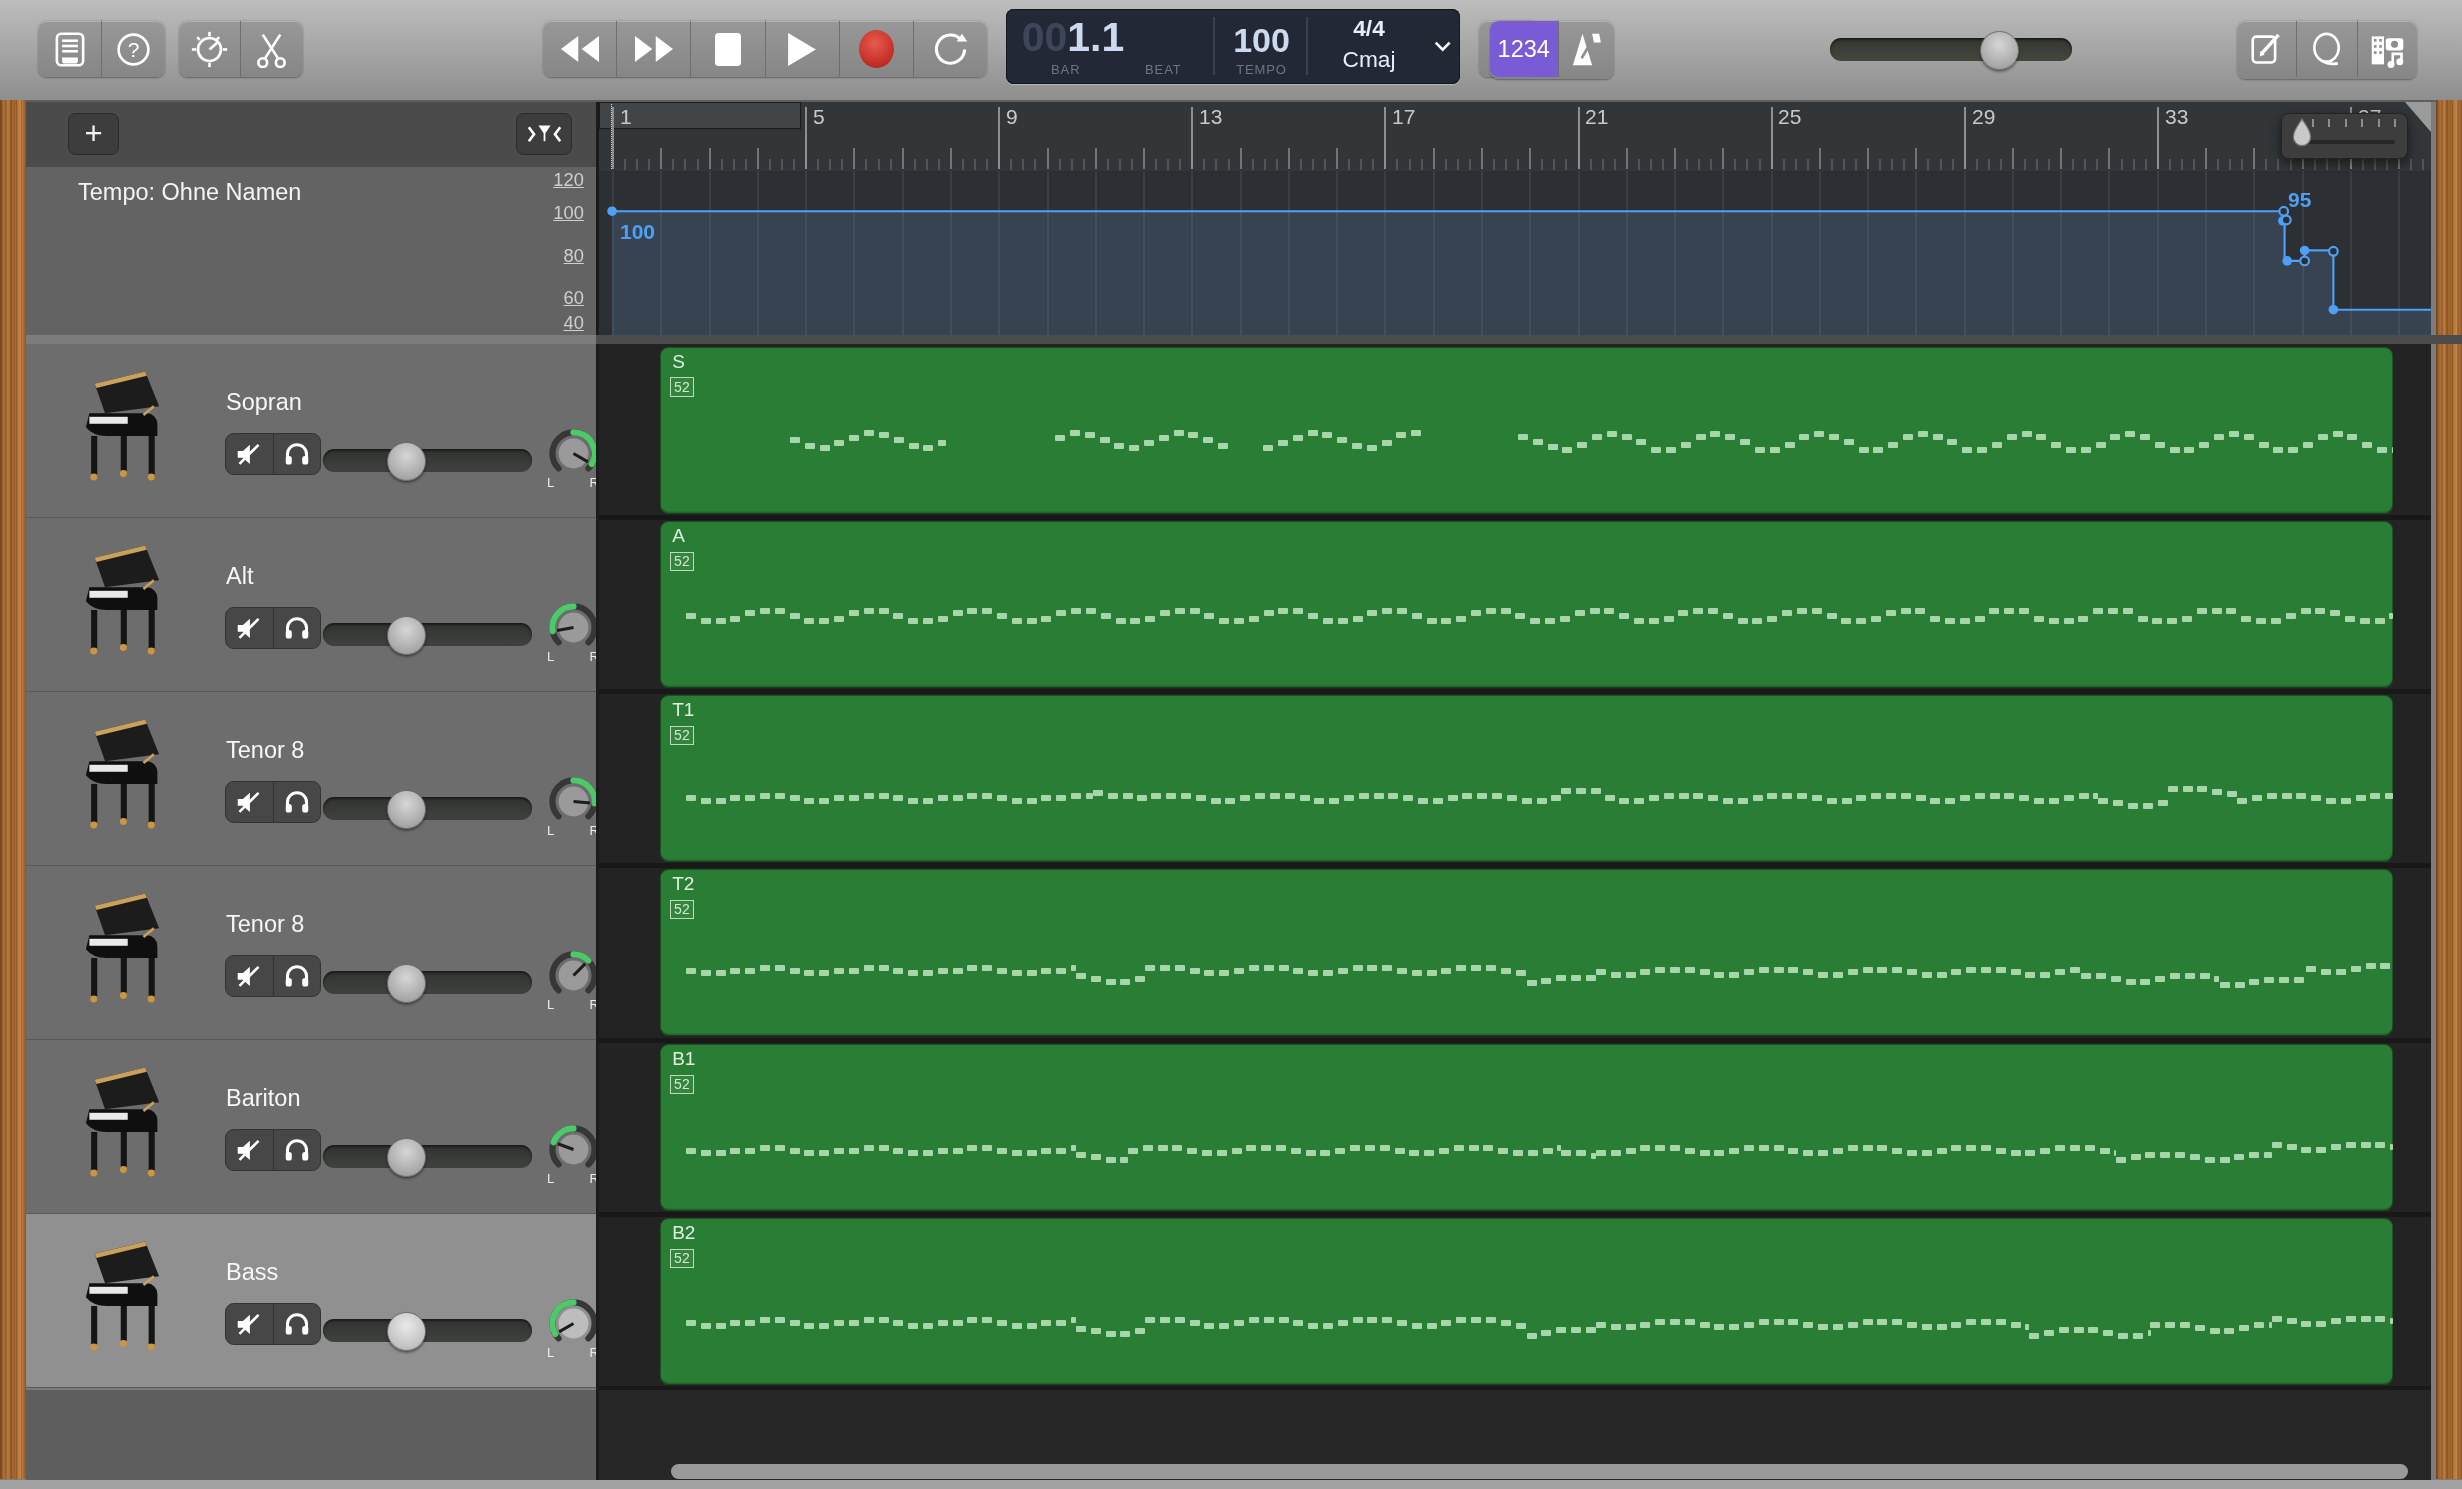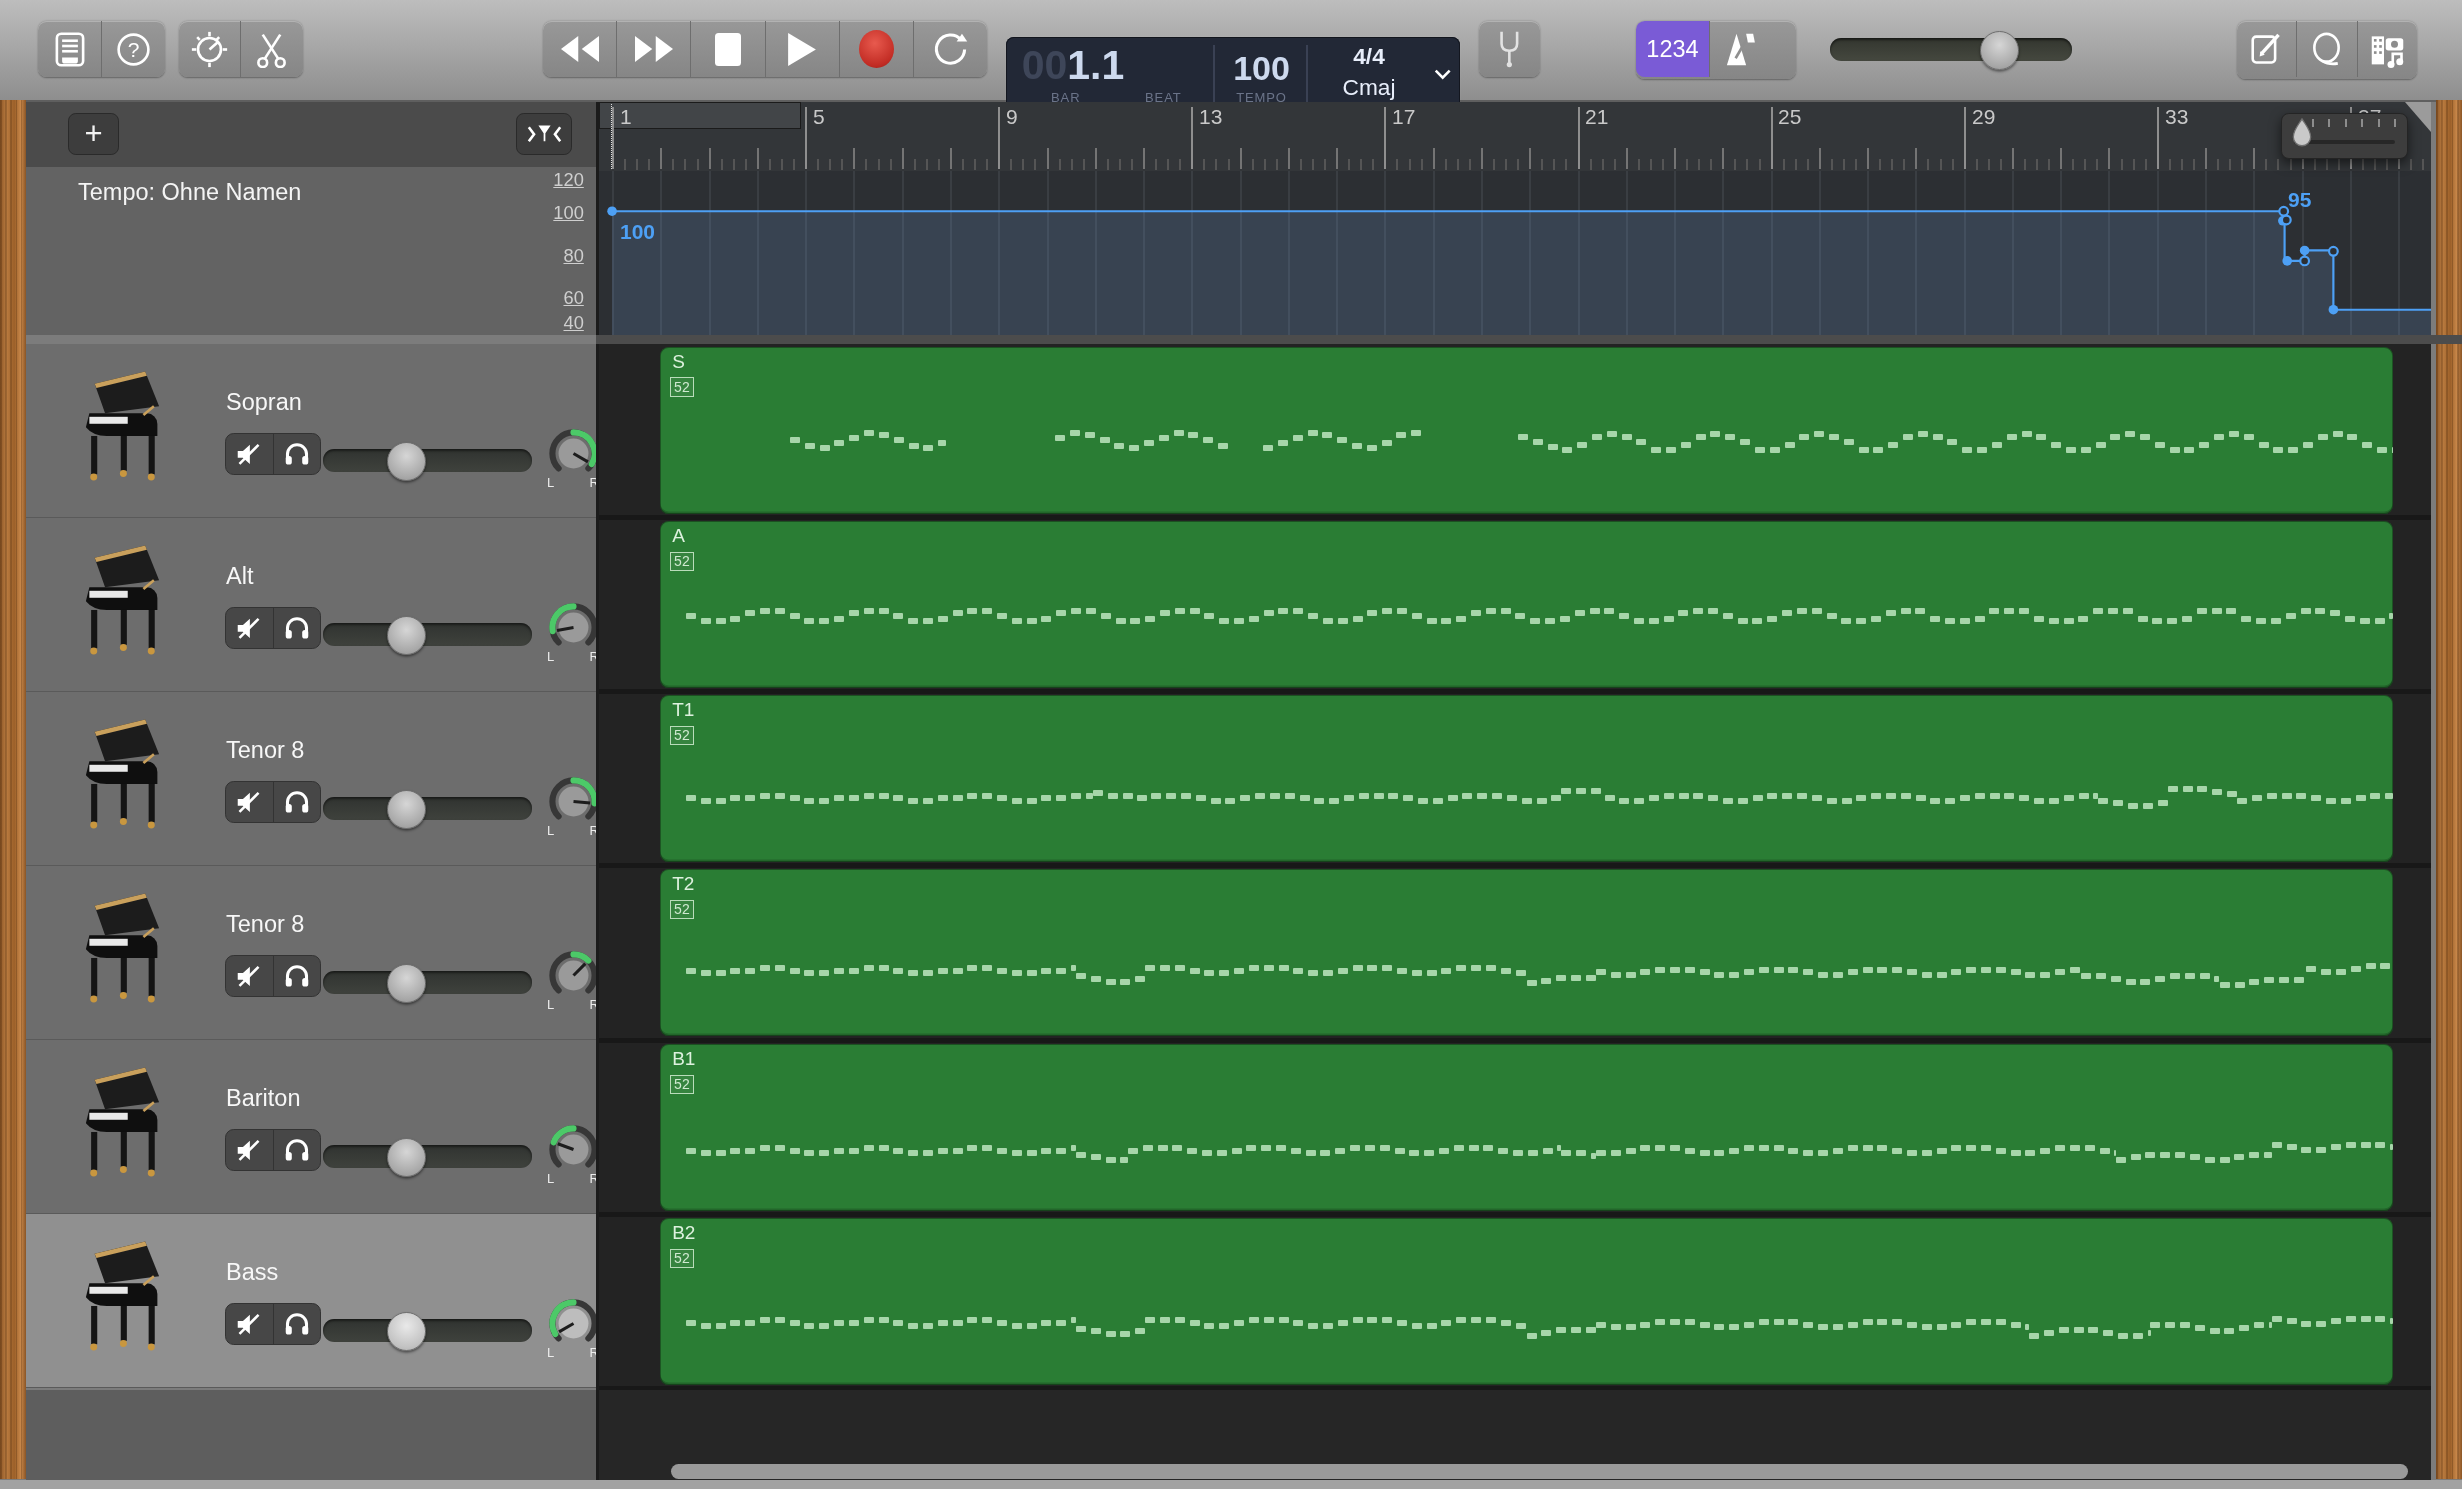--- a/index.html
+++ b/index.html
@@ -11,21 +11,21 @@
   #toolbar{left:0;top:0;width:2462px;height:100px;
     background:linear-gradient(#bdbdbd,#8e8e8e);border-bottom:2.6px solid #5f5f5f;}
   .btn-group{position:absolute;top:21px;height:56px;display:flex;border-radius:8.7px;
     background:linear-gradient(#989898,#868686);box-shadow:0 0.9px 1.7px rgba(0,0,0,.35), inset 0 0.9px 0 rgba(255,255,255,.25);}
   .tb-btn{height:56px;display:flex;align-items:center;justify-content:center;color:#fff;}
   .tb-btn + .tb-btn{border-left:1.7px solid #6e6e6e;}
   .tb-btn svg{display:block;}
 
   
   #lcd{left:1006px;top:8.7px;width:454px;height:75px;background:#222836;border-radius:7.8px;
-    box-shadow:inset 0 0 0 0.9px #12151d, 0 0.9px 0.9px rgba(255,255,255,.35);display:flex;color:#cdd9ee;margin-top:28px;}
+    box-shadow:inset 0 0 0 0.9px #12151d, 0 0.9px 0.9px rgba(255,255,255,.35);display:flex;color:#cdd9ee;}
   .lcd-col{position:relative;height:100%;}
   .lcd-div{position:absolute;top:8.7px;bottom:8.7px;width:1.7px;background:#3a4154;}
   .lcd-label{position:absolute;bottom:7px;font-size:13px;letter-spacing:0.9px;color:#6b7489;}
   #lcd-pos{width:209px;}
   #lcd-pos .big{position:absolute;top:5.2px;left:15.7px;font-size:41px;font-weight:bold;white-space:nowrap;}
   #lcd-pos .dim{color:#3e4659;}
   #lcd-tempo{width:93px;}
   #lcd-tempo .val{position:absolute;top:12.2px;width:100%;text-align:center;font-size:34px;font-weight:bold;}
   #lcd-key{width:152px;}
   #lcd-key .sig{position:absolute;top:6.1px;left:0;width:122px;text-align:center;font-size:22.7px;font-weight:bold;color:#e8eefb;}
@@ -203,21 +203,21 @@
     <div class="btn-group" style="left:1479px;width:61px;">
       <div class="tb-btn" style="width:61px;">
         <svg width="22.7" height="38" viewBox="0 0 26 44" opacity="0.75">
           <path d="M4 2 V16 Q4 24 13 24 Q22 24 22 16 V2" fill="none" stroke="#fff" stroke-width="3"></path>
           <line x1="13" y1="24" x2="13" y2="38" stroke="#fff" stroke-width="3"></line>
           <circle cx="13" cy="40" r="3" fill="#fff"></circle>
         </svg>
       </div>
     </div>
 
-    <div class="btn-group" style="left:1636px;width:160px;height:58px;">
+    <div class="btn-group" style="left:1490px;width:124px;height:58px;">
       <div class="tb-btn" style="width:73px;background:#7a5bd6;border-radius:8.7px 0 0 8.7px;">
         <span style="font-size:23.5px;color:#fff;">1234</span>
       </div>
       <div class="tb-btn" style="width:60px;">
         <svg width="30" height="35" viewBox="0 0 34 40">
           <path d="M13 2 L24 38 H2 Z" fill="#fff"></path>
           <line x1="12" y1="30" x2="26" y2="6" stroke="#8f8f8f" stroke-width="3"></line>
           <polygon points="24,2 32,2 34,12 26,12" fill="#fff"></polygon>
         </svg>
       </div>

